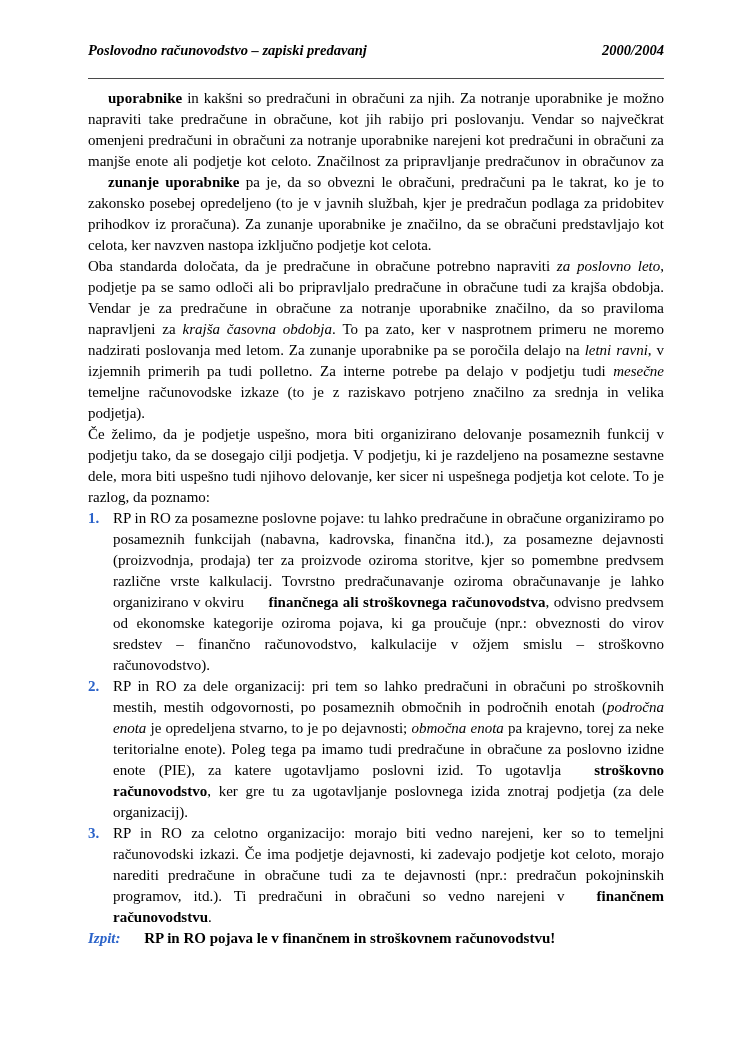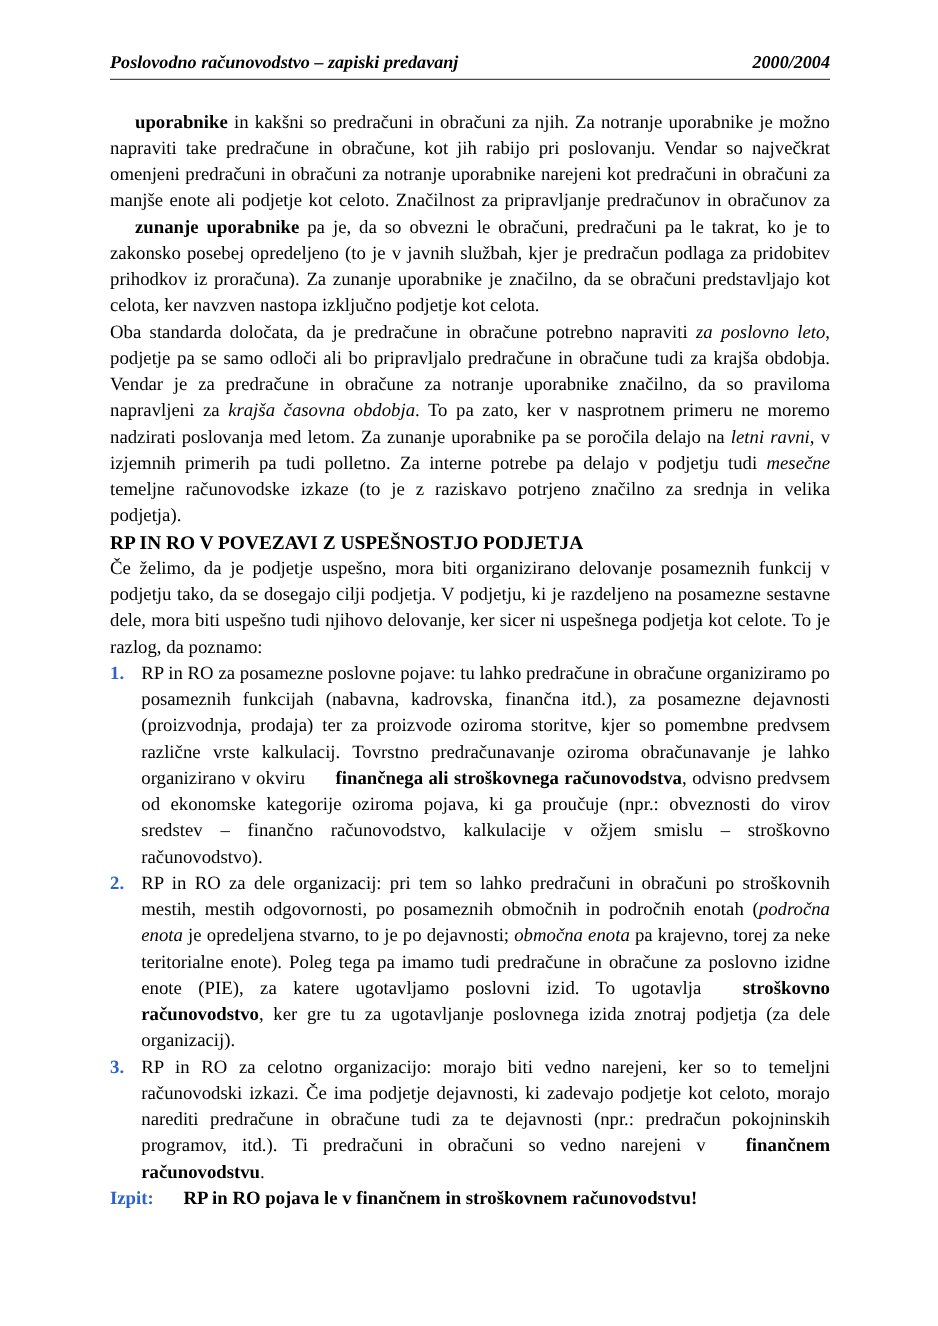--- a/index.html
+++ b/index.html
@@ -4,39 +4,39 @@
 <style>
   html,body{margin:0;padding:0;background:#ffffff;}
   .page{
     position:relative;width:750px;height:1061px;background:#ffffff;
     font-family:"Liberation Serif","DejaVu Serif",serif;color:#000;overflow:hidden;
   }
   .header{
     position:absolute;left:88px;top:42px;width:576px;
     display:flex;justify-content:space-between;align-items:baseline;
     font-weight:700;font-style:italic;font-size:14.5px;
-    padding-bottom:4px;border-bottom:1px solid #4a4a4a;
+    padding-bottom:19px;border-bottom:1px solid #4a4a4a;
   }
   .content{
     position:absolute;left:88px;top:88px;width:576px;
     font-size:15px;line-height:21px;text-align:justify;
   }
   .content p{margin:0;}
   .gap-before{margin-top:21px;}
   .section-heading{
     margin-top:26px;margin-bottom:20px;
     font-weight:700;font-size:15.5px;text-align:left;
   }
   .list-item{display:flex;}
   .list-num{
     flex:0 0 25px;font-weight:700;color:var(--accent,#2b63c9);
   }
   .list-text{flex:1;text-align:justify;}
   .exam-note{margin-top:21px;text-align:left;}
-  .exam-label{color:var(--accent,#2b63c9);font-weight:700;}
+  .exam-label{color:var(--accent,#2b63c9);font-weight:700;font-style:italic;}
   .footer{
     position:absolute;left:0;width:750px;top:992px;
     text-align:center;font-weight:700;font-size:15px;
   }
   .f-b{font-weight:700;margin-left:20px;}
   .f-i{font-style:italic;}
   .f-u{}
 </style>
 </head>
 <body>
@@ -45,21 +45,20 @@
 
   <div class="header">
     <span>Poslovodno računovodstvo – zapiski predavanj</span>
     <span>2000/2004</span>
   </div>
 
   <div class="content">
     <p><span class="f-b">uporabnike</span><span> in kakšni so predračuni in obračuni za njih. Za notranje uporabnike je možno napraviti take predračune in obračune, kot jih rabijo pri poslovanju. Vendar so največkrat omenjeni predračuni in obračuni za notranje uporabnike narejeni kot predračuni in obračuni za manjše enote ali podjetje kot celoto. Značilnost za pripravljanje predračunov in obračunov za </span><span class="f-b">zunanje uporabnike</span><span> pa je, da so obvezni le obračuni, predračuni pa le takrat, ko je to zakonsko posebej opredeljeno (to je v javnih službah, kjer je predračun podlaga za pridobitev prihodkov iz proračuna). Za zunanje uporabnike je značilno, da se obračuni predstavljajo kot celota, ker navzven nastopa izključno podjetje kot celota.</span></p>
     <p><span>Oba standarda določata, da je predračune in obračune potrebno napraviti </span><span class="f-i">za poslovno leto</span><span>, podjetje pa se samo odloči ali bo pripravljalo predračune in obračune tudi za krajša obdobja. Vendar je za predračune in obračune za </span><span class="f-u">notranje uporabnike</span><span> značilno, da so praviloma napravljeni za </span><span class="f-i">krajša časovna obdobja</span><span>. To pa zato, ker v nasprotnem primeru ne moremo nadzirati poslovanja med letom. Za </span><span class="f-u">zunanje uporabnike</span><span> pa se poročila delajo na </span><span class="f-i">letni ravni</span><span>, v izjemnih primerih pa tudi polletno. Za </span><span class="f-u">interne potrebe</span><span> pa delajo v podjetju tudi </span><span class="f-i">mesečne</span><span> temeljne računovodske izkaze (to je z raziskavo potrjeno značilno za srednja in velika podjetja).</span></p>
 
-    <p class="section-heading">RP IN RO V POVEZAVI Z USPEŠNOSTJO PODJETJA</p>
 
     <p><span>Če želimo, da je podjetje uspešno, mora biti organizirano delovanje posameznih funkcij v podjetju tako, da se dosegajo cilji podjetja. V podjetju, ki je razdeljeno na posamezne sestavne dele, mora biti uspešno tudi njihovo delovanje, ker sicer ni uspešnega podjetja kot celote. To je razlog, da poznamo:</span></p>
 
     <div class="list-item">
       <span class="list-num">1.</span>
       <span class="list-text"><span class="f-u">RP in RO za posamezne poslovne pojave</span><span>: tu lahko predračune in obračune organiziramo po posameznih funkcijah (nabavna, kadrovska, finančna itd.), za posamezne dejavnosti (proizvodnja, prodaja) ter za proizvode oziroma storitve, kjer so pomembne predvsem različne vrste kalkulacij. Tovrstno predračunavanje oziroma obračunavanje je lahko organizirano v okviru </span><span class="f-b">finančnega ali stroškovnega računovodstva</span><span>, odvisno predvsem od ekonomske kategorije oziroma pojava, ki ga proučuje (npr.: obveznosti do virov sredstev – finančno računovodstvo, kalkulacije v ožjem smislu – stroškovno računovodstvo).</span></span>
     </div>
     <div class="list-item">
       <span class="list-num">2.</span>
       <span class="list-text"><span class="f-u">RP in RO za dele organizacij</span><span>: pri tem so lahko predračuni in obračuni po stroškovnih mestih, mestih odgovornosti, po posameznih območnih in področnih enotah (</span><span class="f-i">področna enota</span><span> je opredeljena stvarno, to je po dejavnosti; </span><span class="f-i">območna enota</span><span> pa krajevno, torej za neke teritorialne enote). Poleg tega pa imamo tudi predračune in obračune za poslovno izidne enote (PIE), za katere ugotavljamo poslovni izid. To ugotavlja </span><span class="f-b">stroškovno računovodstvo</span><span>, ker gre tu za ugotavljanje poslovnega izida znotraj podjetja (za dele organizacij).</span></span>

